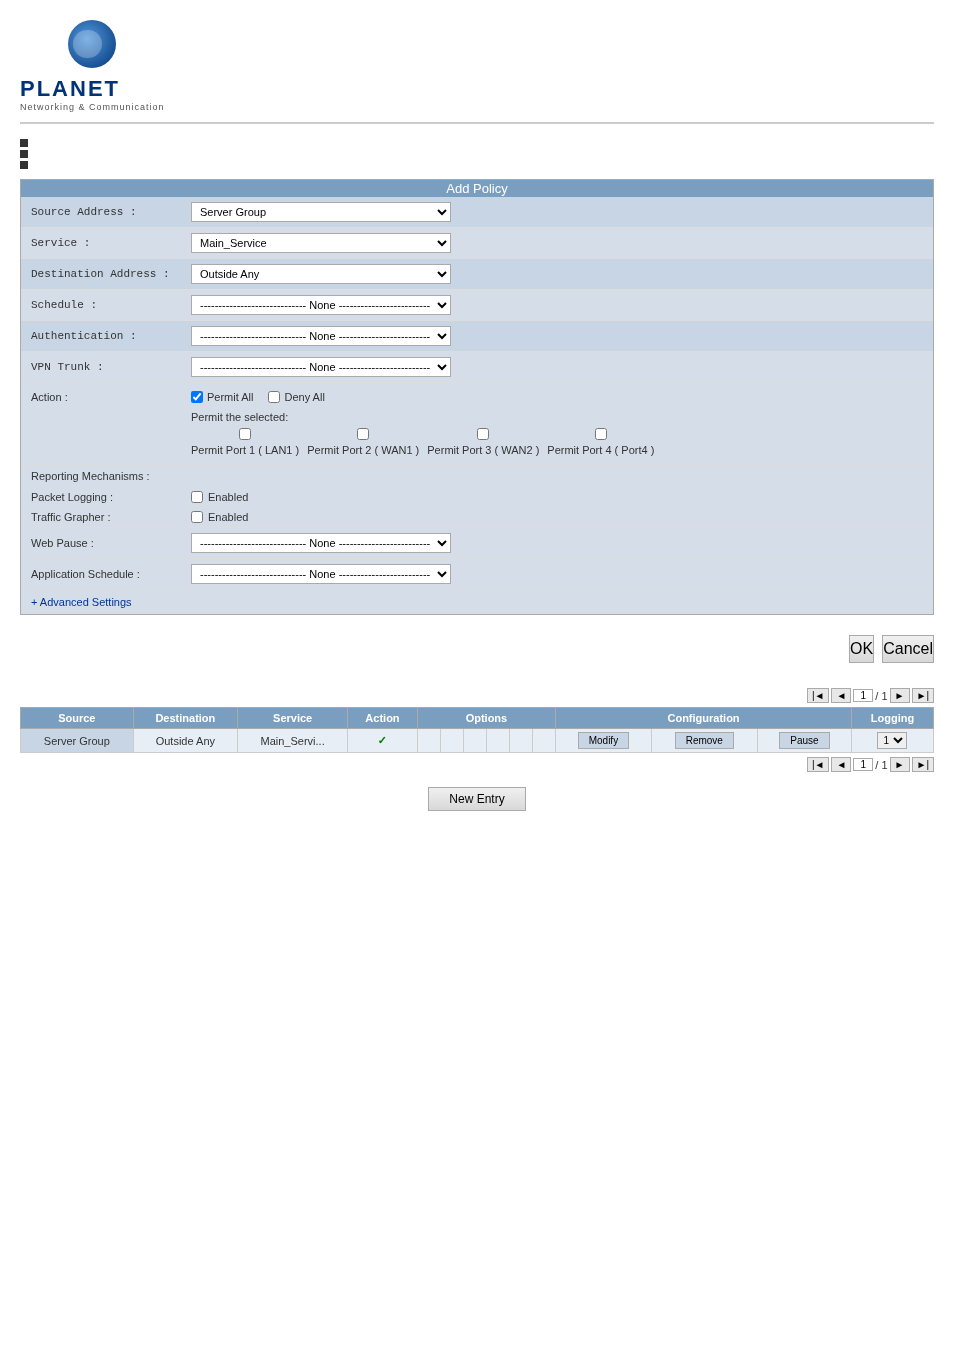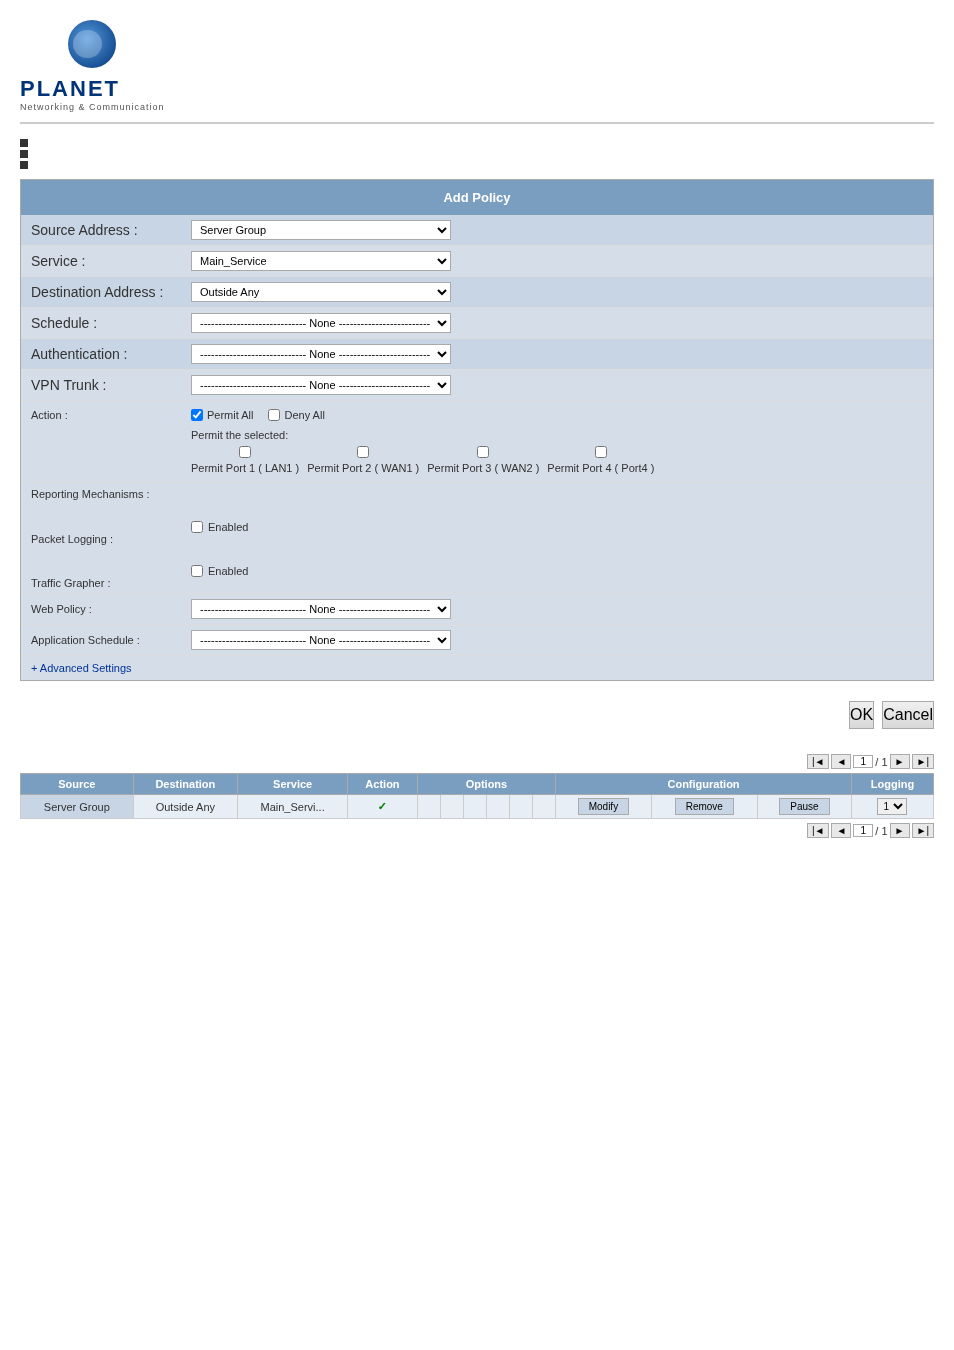--- a/index.html
+++ b/index.html
@@ -13,42 +13,42 @@
     .logo-circle::after { content: ''; position: absolute; top: 20%; left: 10%; width: 60%; height: 60%; border-radius: 50%; background: rgba(255,255,255,0.25); }
     .logo-text { display: flex; flex-direction: column; }
     .logo-brand { font-size: 22px; font-weight: bold; color: #003377; letter-spacing: 2px; }
     .logo-sub { font-size: 9px; color: #555; letter-spacing: 1px; }
 
     .breadcrumb-section { margin-bottom: 10px; }
     .breadcrumb-item { display: flex; align-items: center; gap: 6px; margin-bottom: 3px; font-size: 11px; color: #333; }
     .breadcrumb-bullet { width: 8px; height: 8px; background: #333; display: inline-block; }
 
     .add-policy-form { border: 1px solid #aaa; margin-bottom: 15px; }
-    .form-title { background: #7a9ec0; color: #fff; text-align: center; padding: 10px; font-weight: bold; font-size: 13px; }
+    .form-title { background: #7a9ec0; color: #fff; text-align: center; padding: 1px; font-weight: normal; font-size: 13px; }
 
     .form-row { display: flex; align-items: center; padding: 5px 10px; border-bottom: 1px solid #ddd; background: #d4dde8; }
     .form-row:nth-child(even) { background: #c8d5e4; }
-    .form-label { width: 160px; font-size: 14px; color: #333; flex-shrink: 0; }
+    .form-label { width: 160px; font-size: 11px; color: #333; flex-shrink: 0; font-family: Liberation Mono, monospace; }
     .form-control { flex: 1; }
     .form-select { width: 260px; font-size: 11px; border: 1px solid #aaa; padding: 2px 4px; background: #fff; }
 
     .action-row { padding: 8px 10px; background: #d4dde8; border-bottom: 1px solid #ddd; }
     .action-label { width: 160px; font-size: 11px; color: #333; font-weight: normal; display: inline-block; vertical-align: top; }
     .action-content { display: inline-block; }
     .action-checkboxes { display: flex; align-items: center; gap: 15px; margin-bottom: 8px; }
     .action-check-item { display: flex; align-items: flex-end; gap: 4px; font-size: 11px; }
     .permit-selected-label { font-size: 11px; margin-bottom: 5px; }
     .permit-ports { display: flex; gap: 8px; flex-wrap: wrap; }
     .permit-port-item { display: flex; align-items: center; gap: 4px; font-size: 11px; flex-direction: column; }
 
     .reporting-section { background: #d4dde8; border-bottom: 1px solid #ddd; }
     .reporting-header-row { display: flex; align-items: center; padding: 5px 10px; }
     .reporting-label { width: 160px; font-size: 11px; font-weight: normal; color: #333; }
     .reporting-sub-row { display: flex; align-items: center; padding: 4px 10px; }
-    .reporting-sub-label { width: 160px; font-size: 11px; color: #333; margin-top: 24px; }
+    .reporting-sub-label { width: 160px; font-size: 11px; color: #333; }
     .check-item { display: flex; align-items: center; gap: 5px; font-size: 11px; }
 
     .web-filter-row { display: flex; align-items: center; padding: 5px 10px; border-bottom: 1px solid #ddd; background: #d4dde8; }
     .web-filter-label { width: 160px; font-size: 11px; color: #333; }
 
     .advanced-row { padding: 6px 10px; background: #d4dde8; }
     .advanced-link { font-size: 11px; color: #003399; cursor: pointer; text-decoration: none; display: flex; align-items: center; gap: 4px; }
 
     .form-buttons { display: flex; justify-content: flex-end; gap: 8px; margin-bottom: 20px; padding: 5px 0; }
     .btn { padding: 4px 0; font-size: 16px; border: 1px solid #aaa; background: linear-gradient(to bottom, #f0f0f0, #d8d8d8); cursor: pointer; text-align: right; }
@@ -210,21 +210,21 @@
       <div class="reporting-sub-row">
         <span class="reporting-sub-label">Traffic Grapher :</span>
         <label class="check-item">
           <input type="checkbox" style="">
           <span>Enabled</span>
         </label>
       </div>
     </div>
 
     <div class="web-filter-row">
-      <div class="web-filter-label">Web Policy :</div>
+      <div class="web-filter-label">Web Pause :</div>
       <div class="form-control">
         <select class="form-select">
           <option>----------------------------- None ----------------------------</option>
         </select>
       </div>
     </div>
 
     <div class="web-filter-row">
       <div class="web-filter-label">Application Schedule :</div>
       <div class="form-control">
@@ -299,14 +299,17 @@
 
   <div class="pagination-bottom">
     <button class="page-nav-btn">|◄</button>
     <button class="page-nav-btn">◄</button>
     <input type="text" style="width: 20px; font-size: 10px; text-align: center; border: 1px solid rgb(170, 170, 170);" value="1">
     <span>/ 1</span>
     <button class="page-nav-btn">►</button>
     <button class="page-nav-btn">►|</button>
   </div>
 
+  <div class="new-entry-section">
+    <button class="new-entry-btn">New Entry</button>
+  </div>
 
 </div>
 
 </body></html>

